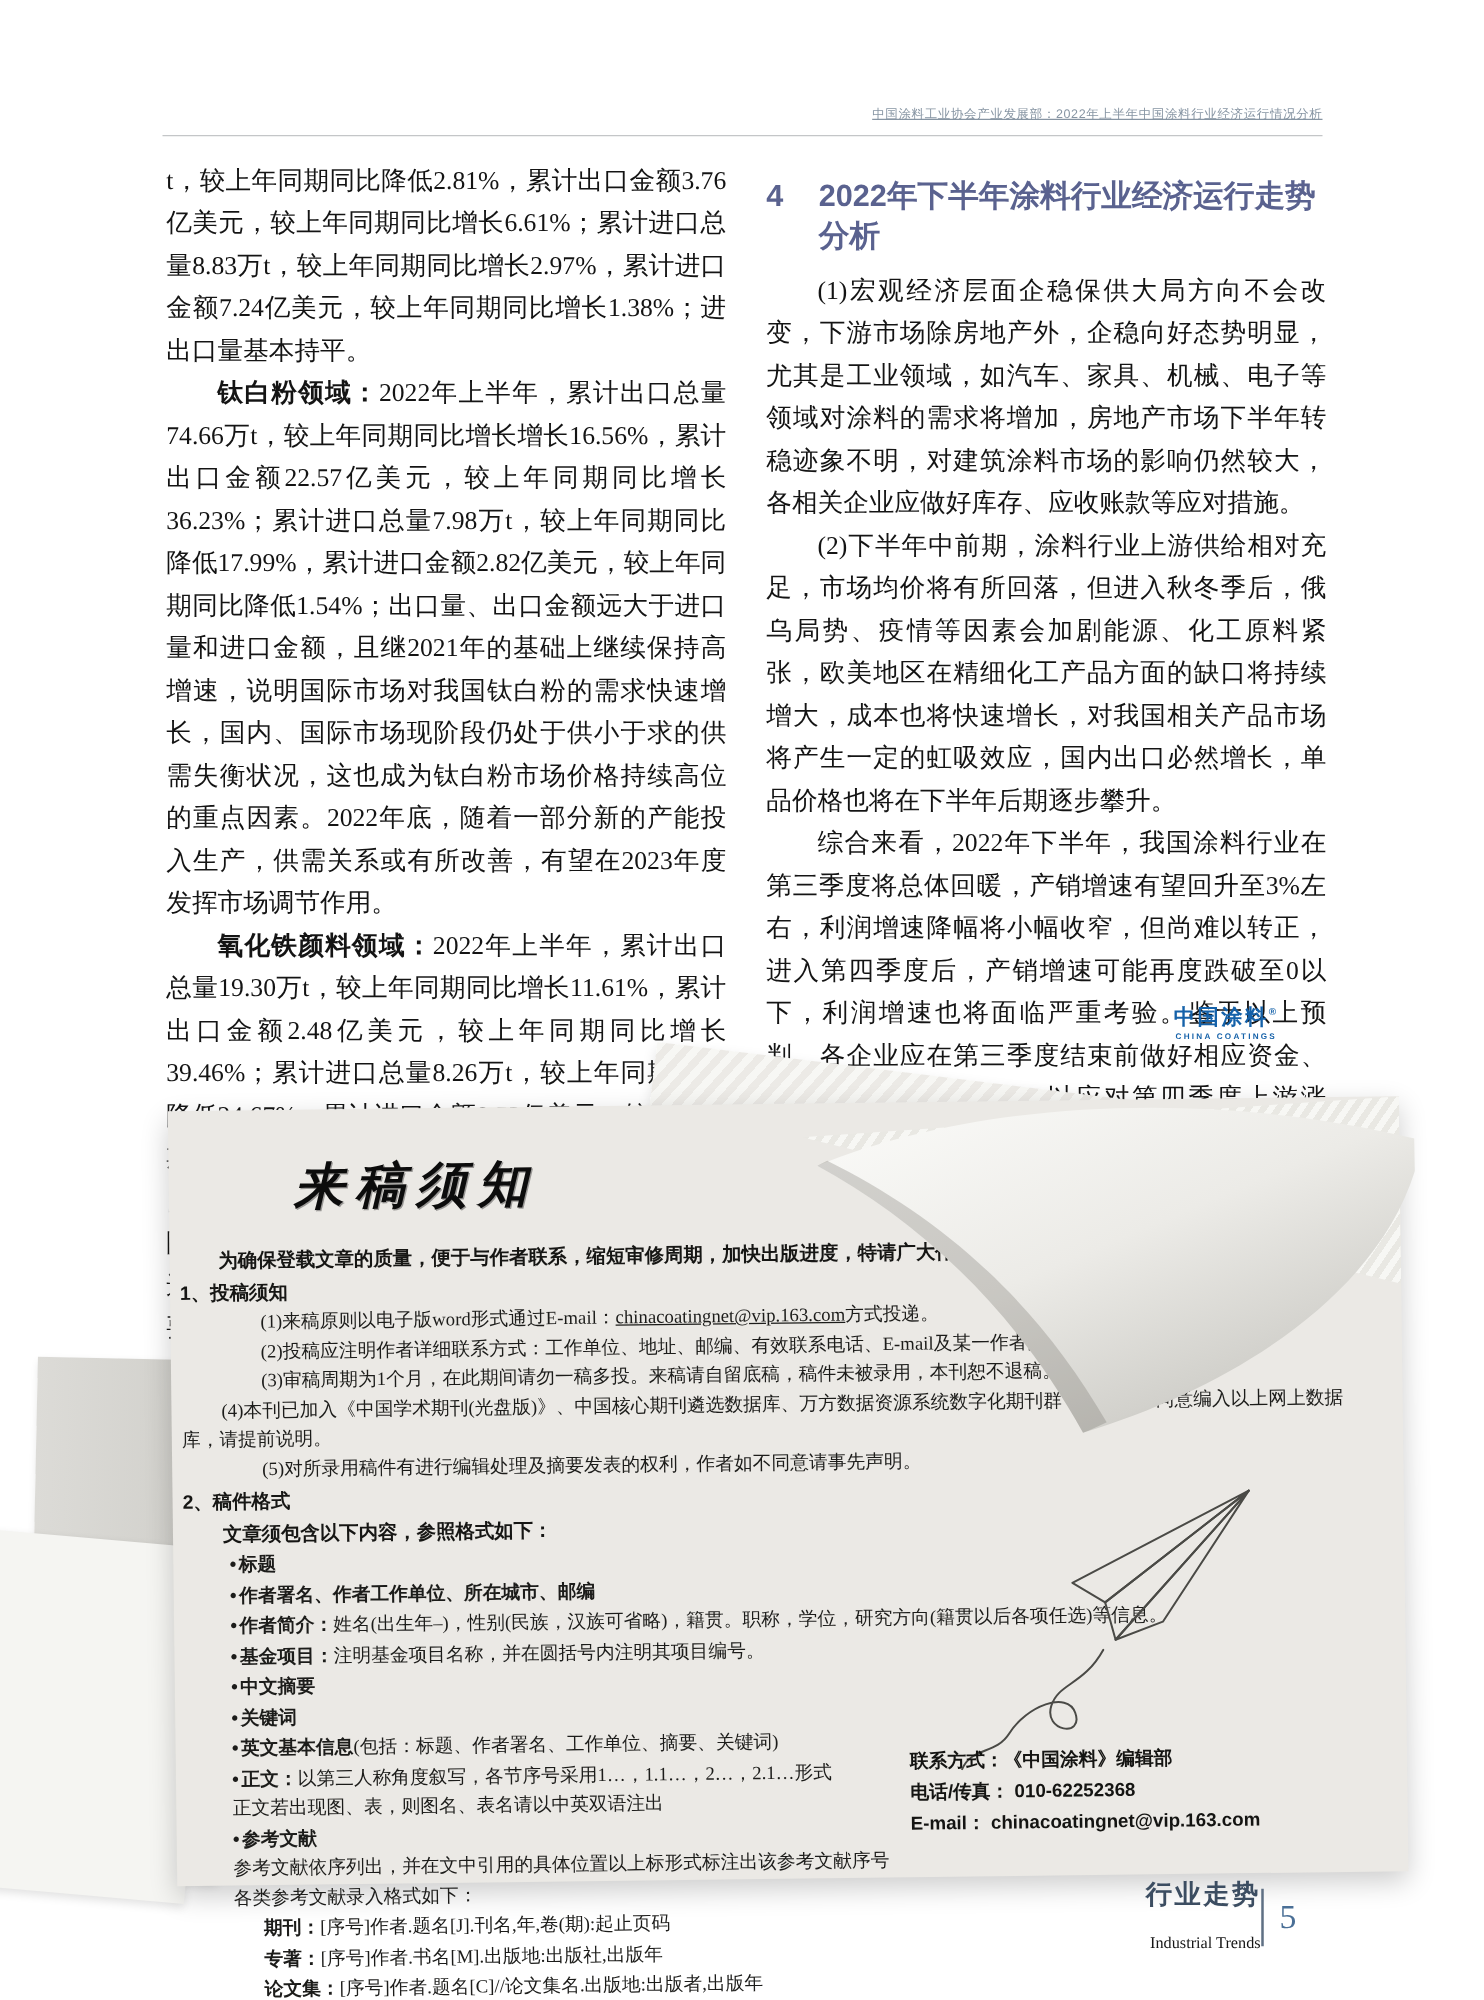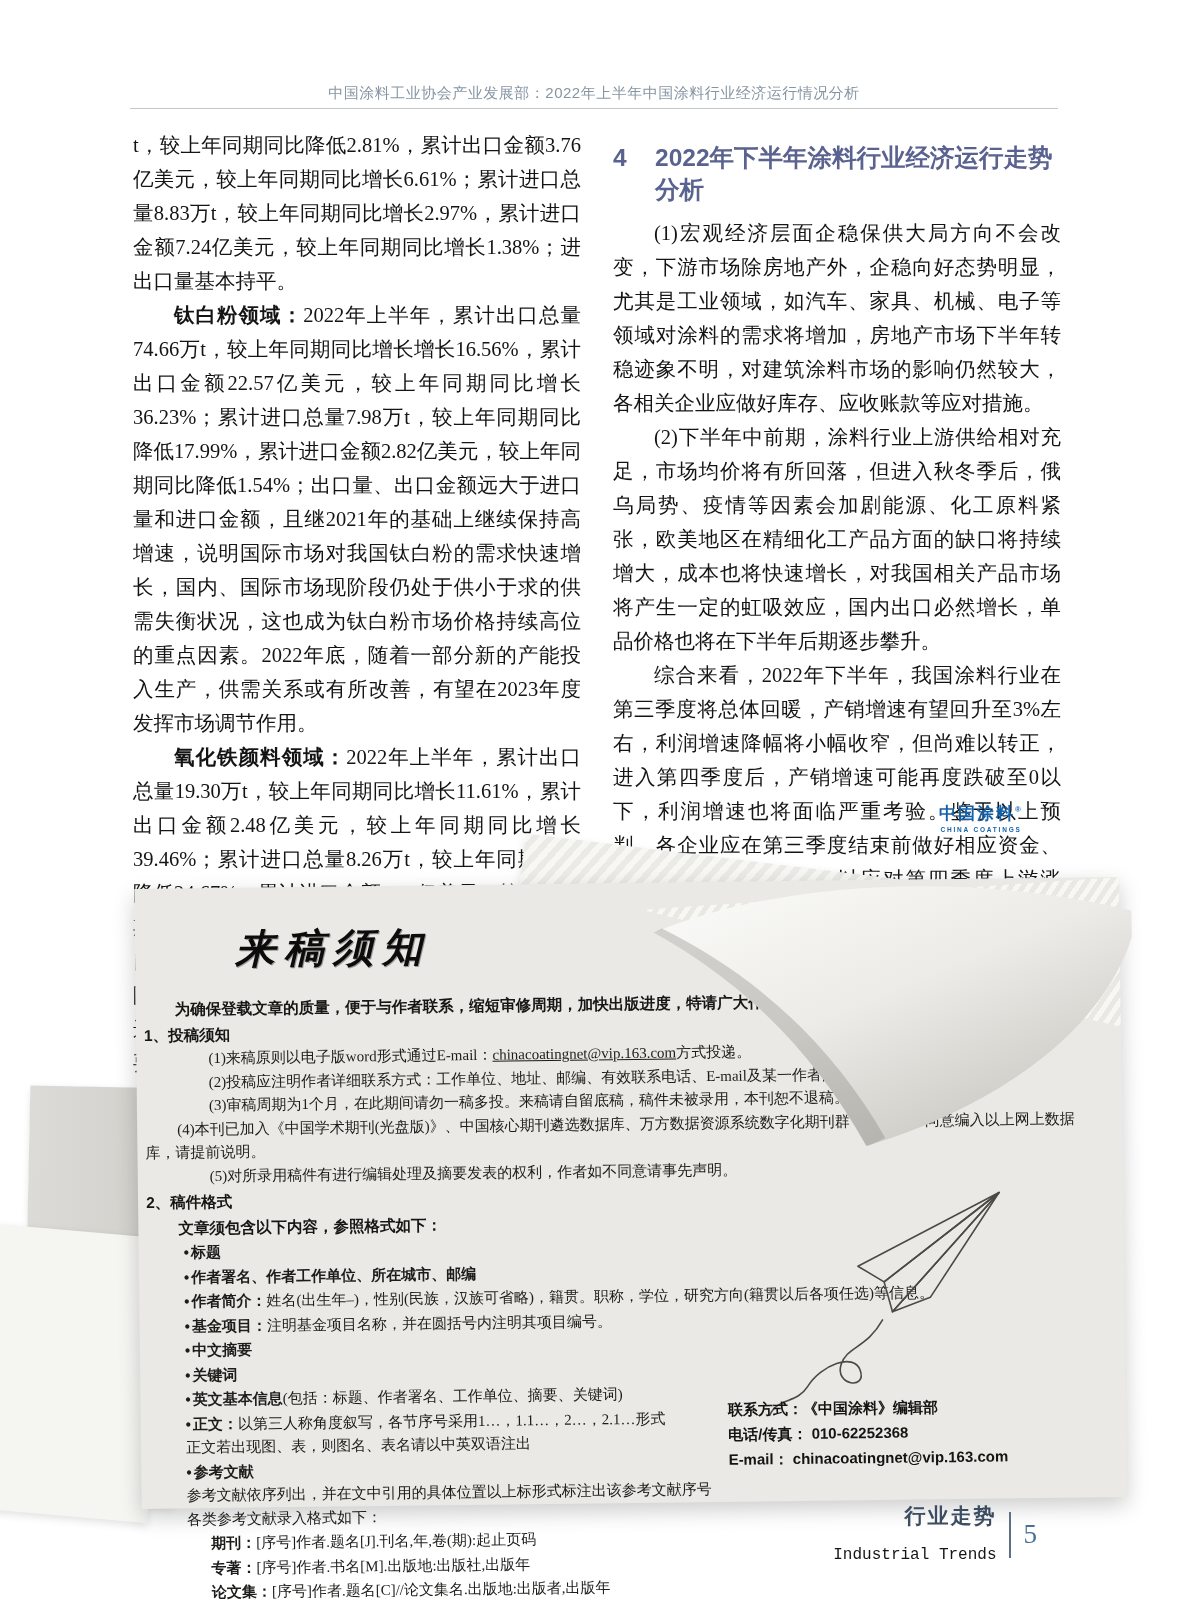--- a/index.html
+++ b/index.html
@@ -1,21 +1,21 @@
 <!DOCTYPE html>
 <html><head>
 <meta charset="utf-8">
 <style>
   html,body{margin:0;padding:0;background:#fff;}
   #page{position:relative;width:1187px;height:1600px;background:#ffffff;overflow:hidden;
         font-family:"Liberation Serif",serif;color:#151515;}
 
   
-  .hdr{position:absolute;top:84px;left:130px;width:928px;text-align:center;
-       font-family:"Liberation Sans",sans-serif;font-size:15px;color:#8795a3;letter-spacing:.5px;}
+  .hdr{position:absolute;top:84px;left:130px;width:928px;text-align:right;
+       font-family:"Liberation Sans",sans-serif;font-size:10px;color:#8795a3;letter-spacing:.5px;text-decoration:underline;}
   .hdr-rule{position:absolute;top:108px;left:130px;width:928px;border-top:1px solid #c4c6c8;}
 
   
   .cols{position:absolute;top:128px;left:133px;width:928px;display:flex;gap:32px;}
   .col{width:448px;font-size:20.5px;line-height:34px;text-align:justify;color:#141414;}
   .col p{margin:0;}
   .indent{text-indent:2em;}
   .blead{font-family:"Liberation Sans",sans-serif;font-weight:bold;}
   .sec-head{display:flex;margin:14px 0 10px 0;color:#5a628f;
             font-family:"Liberation Sans",sans-serif;font-weight:bold;
@@ -67,24 +67,24 @@
   .n-line{margin:0 20px 0 45px;font-size:15px;line-height:23.5px;color:#1c1c1a;}
   .n-ref{margin:0 20px 0 45px;font-size:15px;line-height:23.5px;color:#1c1c1a;}
   .n-ref .r-label{font-family:Liberation Sans, sans-serif;font-weight:bold;margin-left:24px;}
 
   .contact{position:absolute;right:118px;bottom:30px;font-family:"Liberation Sans",sans-serif;
       font-weight:bold;font-size:15px;line-height:25px;color:#141412;}
   .plane{position:absolute;right:92px;top:300px;width:270px;height:235px;}
 
   
   .footer{position:absolute;top:1505px;right:150px;display:flex;align-items:center;}
-  .f-left{text-align:right;padding-right:12px;}
+  .f-left{text-align:right;}
   .f-cn{font-family:"Liberation Sans",sans-serif;font-weight:bold;font-size:21px;
         color:#3c4d61;letter-spacing:2px;line-height:22px;}
-  .f-en{font-family:Liberation Mono, monospace;font-size:16px;color:#60718
+  .f-en{font-family:Liberation Serif, serif;font-size:13px;color:#60718
 
 3;margin-top:19px;}
   .f-div{width:2px;height:46px;background:#5f7084;}
   .f-num{font-family:"Liberation Serif",serif;font-size:27px;color:#4a6f96;padding-left:13px;}
 </style>
 </head>
 <body>
 
 <div id="page">
 

